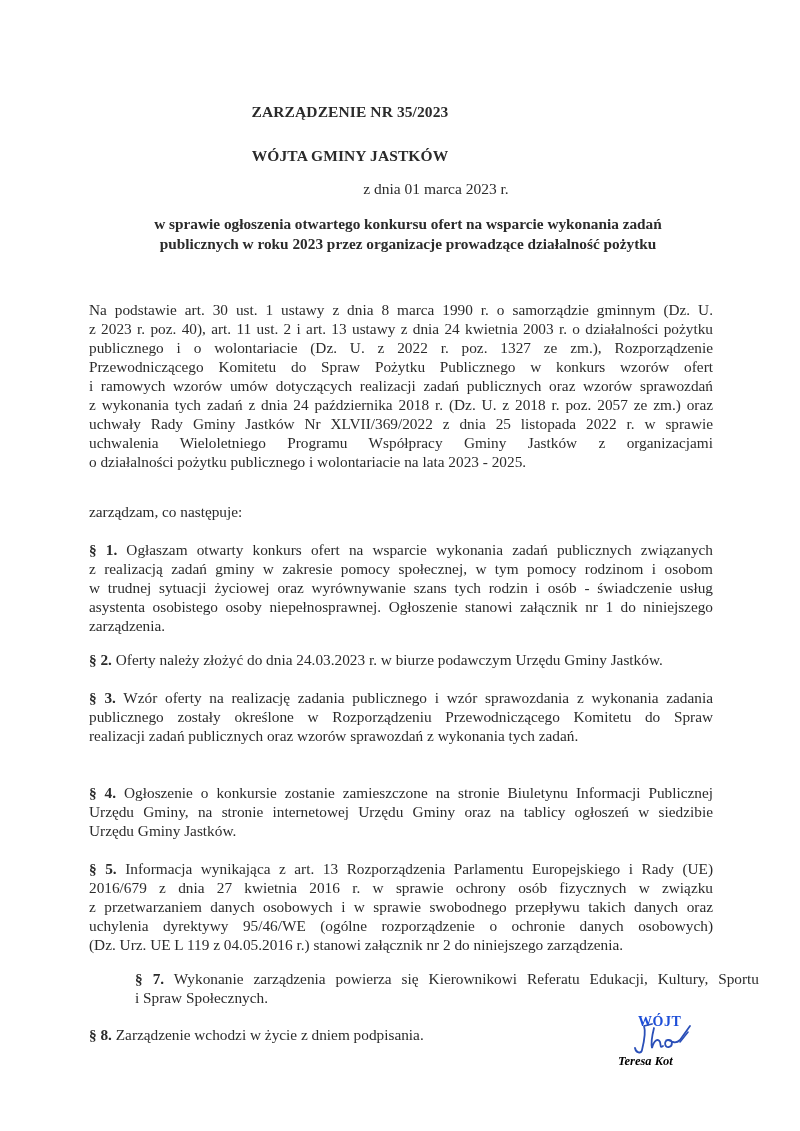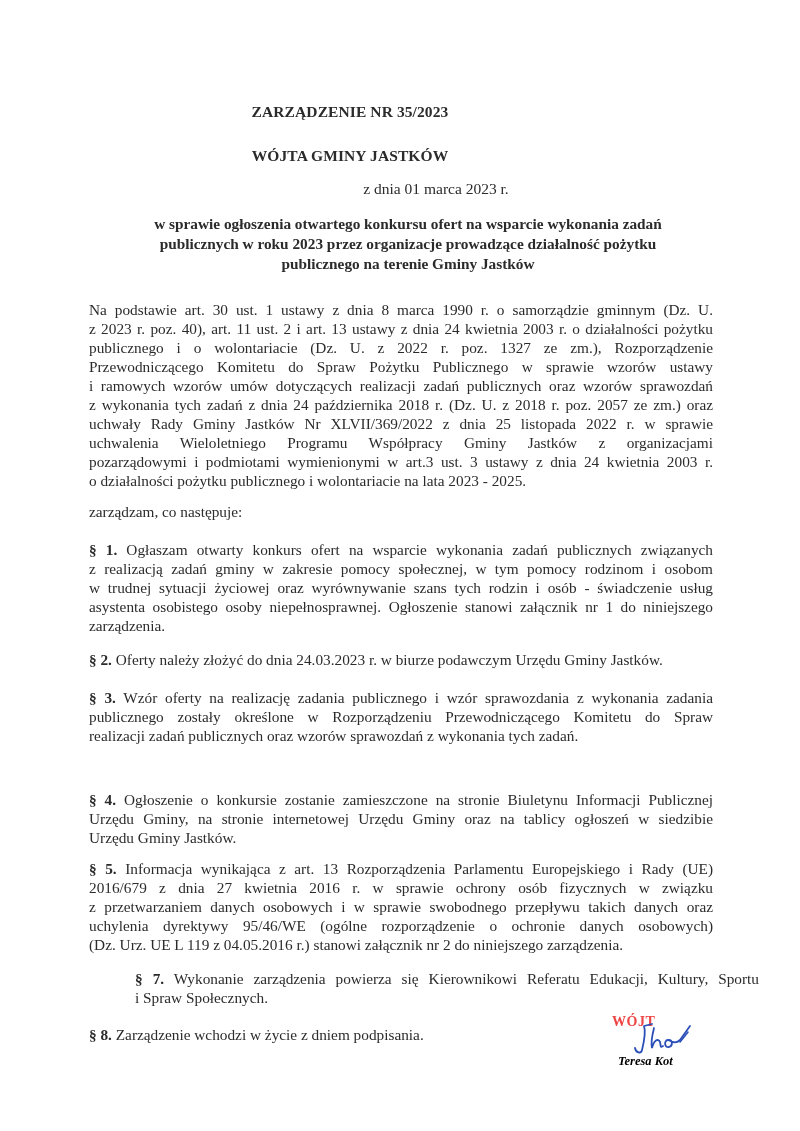--- a/index.html
+++ b/index.html
@@ -60,24 +60,24 @@
     .line.last {
       text-align-last: left;
     }
     .stamp {
       position: absolute;
       left: 596px; top: 1012px;
       width: 120px; height: 64px;
     }
     .stamp-title {
       position: absolute;
-      left: 16px; top: 2px;
+      left: 42px; top: 2px;
       font-weight: bold;
       font-size: 14px;
-      color: #ef4444;
+      color: #1d4ed8;
       letter-spacing: 0.5px;
     }
     .stamp-name {
       position: absolute;
       left: 22px; top: 42px;
       font-style: italic;
       font-weight: bold;
       font-size: 12.5px;
       color: #000000;
     }
@@ -92,33 +92,31 @@
 
 <div class="page">
 
   <div class="title" style="top:103px;">ZARZĄDZENIE NR 35/2023</div>
   <div class="title" style="top:147px;">WÓJTA GMINY JASTKÓW</div>
   <div class="date" style="top:180px;padding-left:36px;">z dnia 01 marca 2023 r.</div>
 
   <div class="subject" style="top:214px;">
     <div>w sprawie ogłoszenia otwartego konkursu ofert na wsparcie wykonania zadań</div>
     <div>publicznych w roku 2023 przez organizacje prowadzące działalność pożytku</div>
-    <div>publicznego na terenie Gminy Jastków</div>
   </div>
 
   <div class="para" style="top:293px;margin-top:7px;">
     <span class="line">Na podstawie art. 30 ust. 1 ustawy z dnia 8 marca 1990 r. o samorządzie gminnym (Dz. U.</span>
     <span class="line">z 2023 r. poz. 40), art. 11 ust. 2 i art. 13 ustawy z dnia 24 kwietnia 2003 r. o działalności pożytku</span>
     <span class="line">publicznego i o wolontariacie (Dz. U. z  2022  r. poz. 1327 ze zm.),  Rozporządzenie</span>
-    <span class="line">Przewodniczącego Komitetu do Spraw Pożytku Publicznego w sprawie wzorów ustawy</span>
+    <span class="line">Przewodniczącego Komitetu do Spraw Pożytku Publicznego w konkurs wzorów ofert</span>
     <span class="line">i ramowych wzorów umów dotyczących realizacji zadań publicznych oraz wzorów sprawozdań</span>
     <span class="line">z wykonania tych zadań z dnia 24 października 2018 r. (Dz. U. z 2018 r. poz. 2057 ze zm.) oraz</span>
     <span class="line">uchwały Rady Gminy Jastków Nr XLVII/369/2022 z dnia 25 listopada 2022 r. w sprawie</span>
     <span class="line">uchwalenia Wieloletniego Programu Współpracy Gminy Jastków z organizacjami</span>
-    <span class="line">pozarządowymi i podmiotami wymienionymi w art.3 ust. 3 ustawy z dnia 24 kwietnia 2003 r.</span>
     <span class="line last">o działalności pożytku publicznego i wolontariacie na lata 2023 - 2025.</span>
   </div>
 
   <div class="para" style="top:502px;">zarządzam, co następuje:</div>
 
   <div class="para" style="top:540px;">
     <span class="line"><b>§ 1.</b><span> Ogłaszam otwarty konkurs ofert na wsparcie wykonania zadań publicznych związanych</span></span>
     <span class="line">z realizacją zadań gminy w zakresie pomocy społecznej, w tym pomocy rodzinom i osobom</span>
     <span class="line">w trudnej sytuacji życiowej oraz wyrównywanie szans tych rodzin i osób - świadczenie usług</span>
     <span class="line">asystenta osobistego osoby niepełnosprawnej. Ogłoszenie stanowi załącznik nr 1 do niniejszego</span>
@@ -128,21 +126,21 @@
   <div class="para" style="top:650px;">
     <span class="line last"><b>§ 2.</b><span> Oferty należy złożyć do dnia 24.03.2023 r. w biurze podawczym Urzędu Gminy Jastków.</span></span>
   </div>
 
   <div class="para" style="top:688px;">
     <span class="line"><b>§ 3.</b><span> Wzór oferty na realizację zadania publicznego i wzór sprawozdania z wykonania zadania</span></span>
     <span class="line">publicznego zostały określone w Rozporządzeniu Przewodniczącego Komitetu do Spraw</span>
     <span class="line last">realizacji zadań publicznych oraz wzorów sprawozdań z wykonania tych zadań.</span>
   </div>
 
-  <div class="para" style="top:783px;margin-top:7px;">
+  <div class="para" style="top:783px;">
     <span class="line"><b>§ 4.</b><span> Ogłoszenie o konkursie zostanie zamieszczone na stronie Biuletynu Informacji Publicznej</span></span>
     <span class="line">Urzędu Gminy, na stronie internetowej Urzędu Gminy oraz na tablicy ogłoszeń w siedzibie</span>
     <span class="line last">Urzędu Gminy Jastków.</span>
   </div>
 
   <div class="para" style="top:859px;">
     <span class="line"><b>§ 5.</b><span> Informacja wynikająca z art. 13 Rozporządzenia Parlamentu Europejskiego i Rady (UE)</span></span>
     <span class="line">2016/679 z dnia 27 kwietnia 2016 r. w sprawie ochrony osób fizycznych w związku</span>
     <span class="line">z przetwarzaniem danych osobowych i w sprawie swobodnego przepływu takich danych oraz</span>
     <span class="line">uchylenia dyrektywy 95/46/WE (ogólne rozporządzenie o ochronie danych osobowych)</span>

